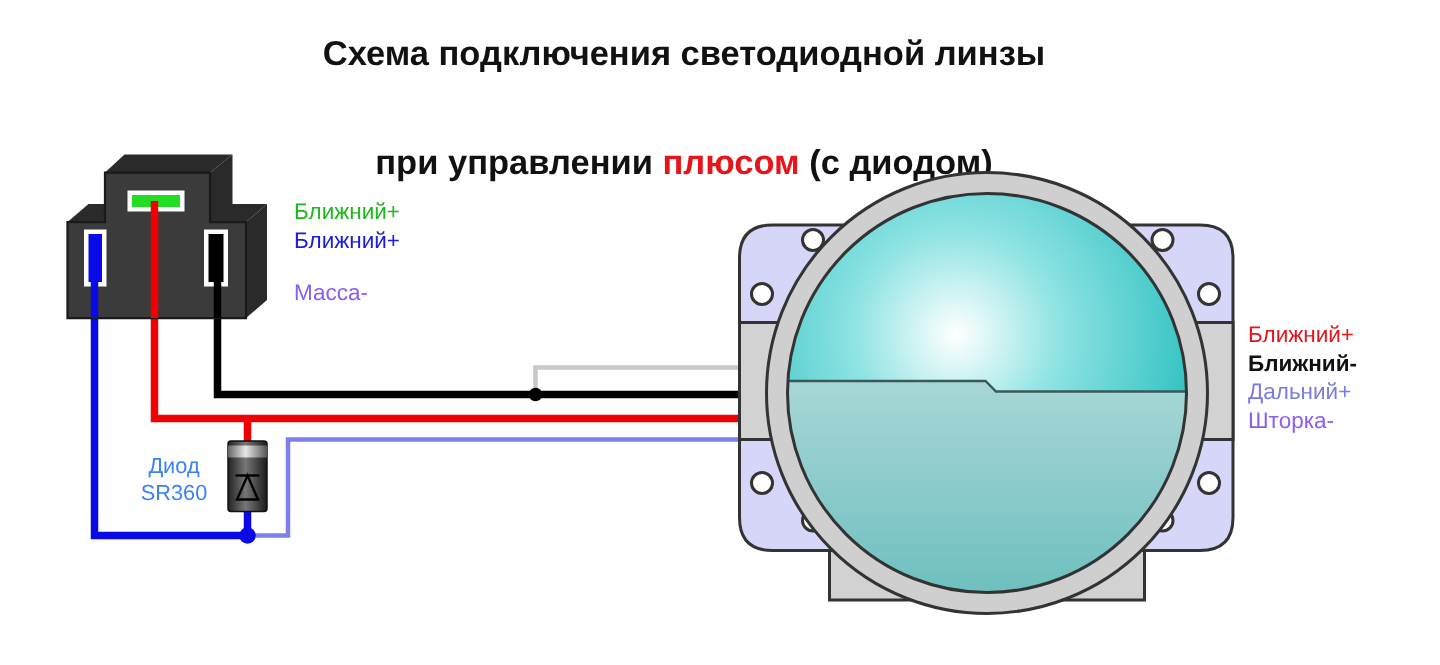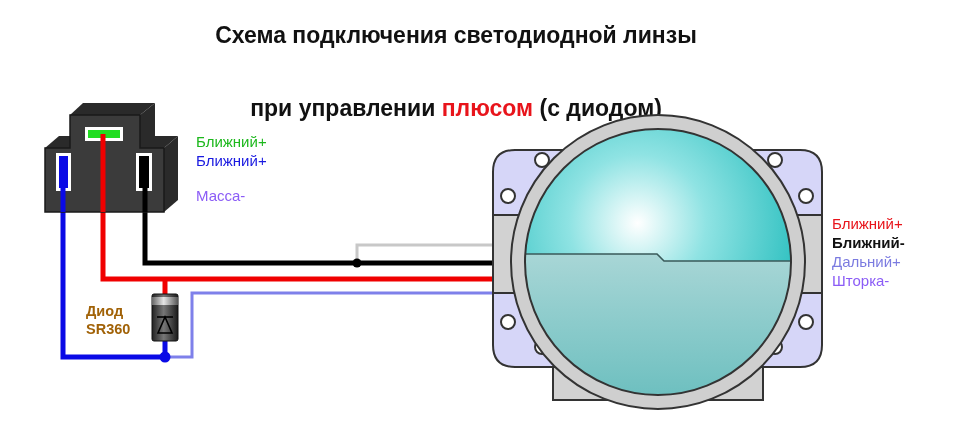--- a/index.html
+++ b/index.html
@@ -3,21 +3,21 @@
 <meta charset="utf-8">
 <style>
   html, body { margin: 0; padding: 0; background: #ffffff; }
   body { width: 960px; height: 443px; position: relative; overflow: hidden; font-family: "Liberation Sans", sans-serif; }
   .title { position: absolute; left: 0; width: 912px; text-align: center; font-weight: bold; font-size: 23px; color: #111; line-height: 30px; }
   .title.l1 { top: 20px; }
   .title.l2 { top: 50px; margin-top: 43px; }
   .title .hl { color: #e8141b; }
   svg.diagram { position: absolute; left: 0; top: 0; }
   .lbl { position: absolute; font-size: 15px; line-height: 17px; white-space: nowrap; }
-  .diode-lbl { position: absolute; font-size: 14.5px; line-height: 18px; text-align: left; color: #a16207; font-weight: bold; }
+  .diode-lbl { position: absolute; font-size: 14.5px; line-height: 18px; text-align: center; color: #3b82f6; }
 </style>
 </head>
 <body>
 
 <div class="title l1">Схема подключения светодиодной линзы</div>
 <div class="title l2"><span>при управлении </span><span class="hl">плюсом</span><span> (с диодом)</span></div>
 
 <svg class="diagram" width="960" height="443" viewBox="0 0 960 443">
   <defs>
     <radialGradient id="glassTop" cx="0.42" cy="0.35" r="0.7">

